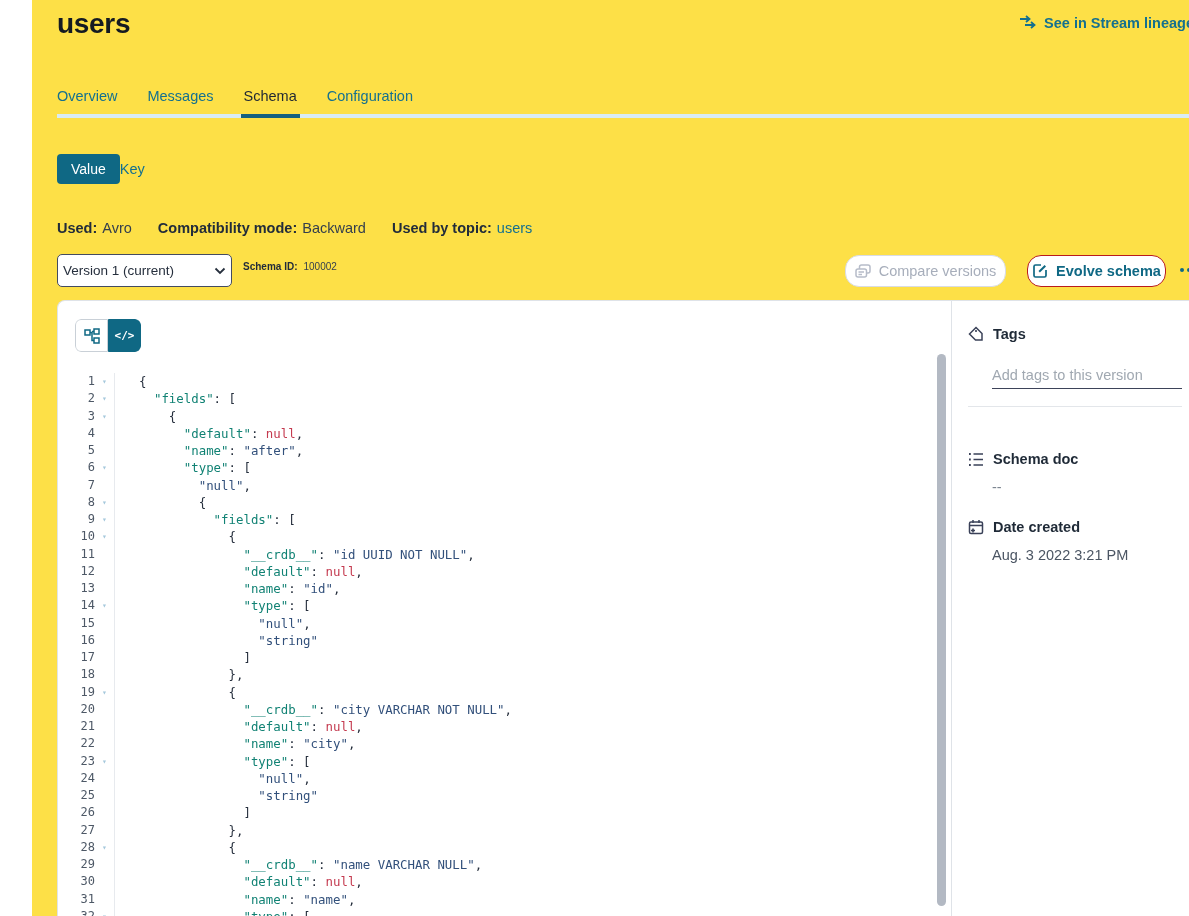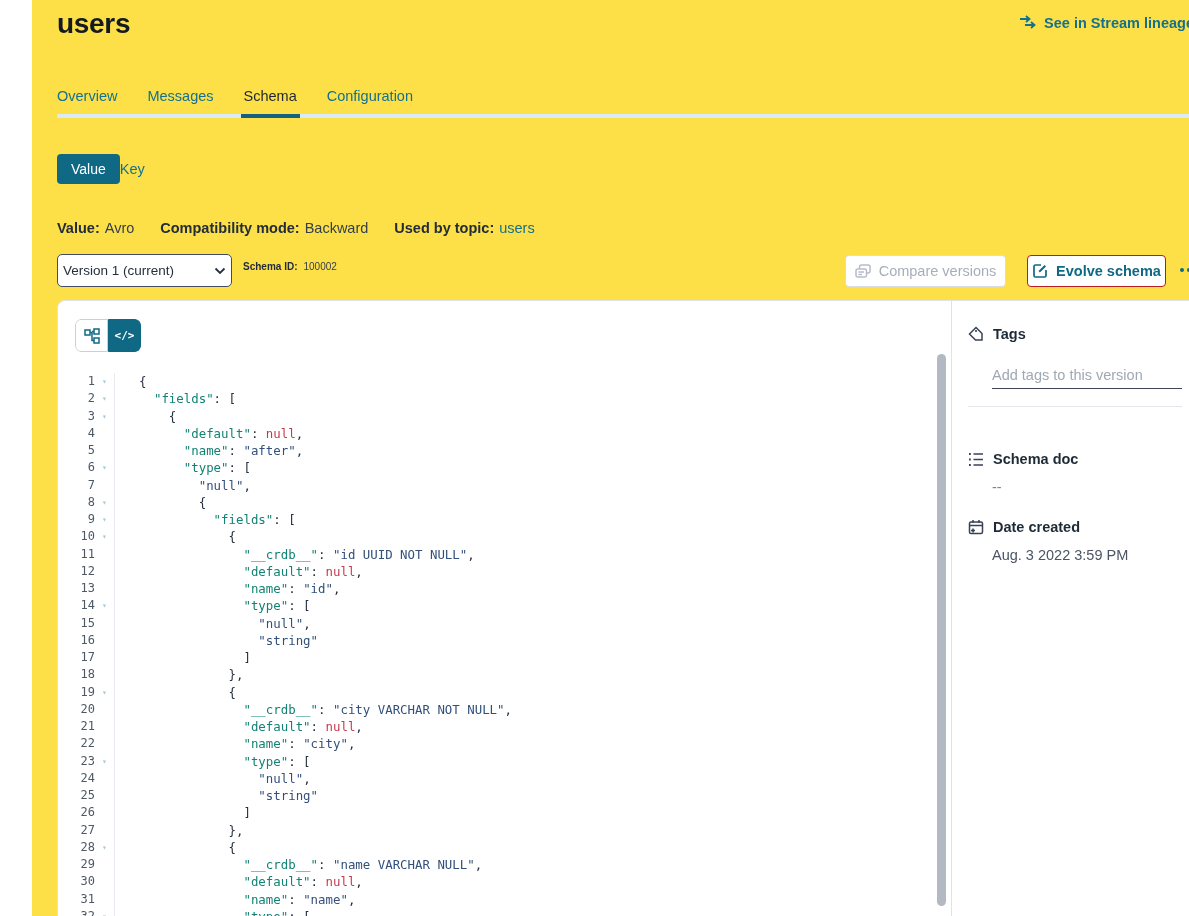--- a/index.html
+++ b/index.html
@@ -31,21 +31,21 @@
   .meta-label { font-weight:700; color:#222c3a; }
   .meta-value { color:#333e4d; }
   .meta-value.link { color:#14708f; cursor:pointer; }
 
   
   .controls { position:absolute; left:25px; top:254px; right:25px; height:34px; }
   .version-select { position:absolute; left:0; top:0; width:175px; height:33px; border:1px solid #434b60;
     border-radius:5px; display:flex; align-items:center; justify-content:space-between; padding:0 5px;
     font-size:13.5px; color:#262f3d; cursor:pointer; background:#fff; }
   .schema-id { position:absolute; left:186px; top:7px; font-size:10px; display:flex; gap:6px; }
-  .btn { display:flex; align-items:center; justify-content:center; gap:8px; height:32px; border-radius:4px;
+  .btn { display:flex; align-items:center; justify-content:center; gap:8px; height:32px; border-radius:14px;
     font-size:14.5px; background:#fff; cursor:pointer; }
   .btn-compare { position:absolute; right:190px; top:1px; width:161px; border:1px solid #d9dce3; color:#a7aebb; font-weight:500; }
   .btn-evolve { position:absolute; right:30px; top:1px; width:139px; border:1px solid #b91c1c; color:#0f6884; font-weight:700; }
   .more-btn { position:absolute; right:-10px; top:4px; width:34px; height:24px; display:flex; align-items:center;
     justify-content:center; gap:3px; cursor:pointer; }
   .more-btn i { width:4px; height:4px; border-radius:50%; background:#0f6884; }
 
   
   .card { position:absolute; left:25px; top:300px; width:1143px; height:616px; border:1px solid #dfe3e8;
     border-bottom:none; border-radius:8px 8px 0 0; display:flex; overflow:hidden; background:#fff; }
@@ -113,21 +113,21 @@
     </div>
   </div>
 
   <div class="vk-row">
     <div class="vk-value">Value</div>
     <div class="vk-key">Key</div>
   </div>
 
   <div class="meta-row">
     <div class="meta-item">
-      <span class="meta-label">Value:</span>
+      <span class="meta-label">Used:</span>
       <span class="meta-value">Avro</span>
     </div>
     <div class="meta-item">
       <span class="meta-label">Compatibility mode:</span>
       <span class="meta-value">Backward</span>
     </div>
     <div class="meta-item">
       <span class="meta-label">Used by topic:</span>
       <span class="meta-value link">users</span>
     </div>
@@ -230,19 +230,19 @@
         <div class="side-section-head">
           <span class="side-icon">
             <svg width="16" height="16" viewBox="0 0 16 16" fill="none" stroke="#3a4158" stroke-width="1.5">
               <rect x="1.5" y="3" width="13" height="11.5" rx="1.5"></rect>
               <path d="M1.5 6.5 H14.5 M5 1 V4 M11 1 V4"></path>
               <path d="M3 11.5 H7 M5 9.5 V13.5" stroke-width="1.6"></path>
             </svg>
           </span>
           <span>Date created</span>
         </div>
-        <div class="date-value">Aug. 3 2022 3:59 PM</div>
+        <div class="date-value">Aug. 3 2022 3:21 PM</div>
       </div>
 
     </div>
   </div>
 
 </div>
 
 </body></html>

